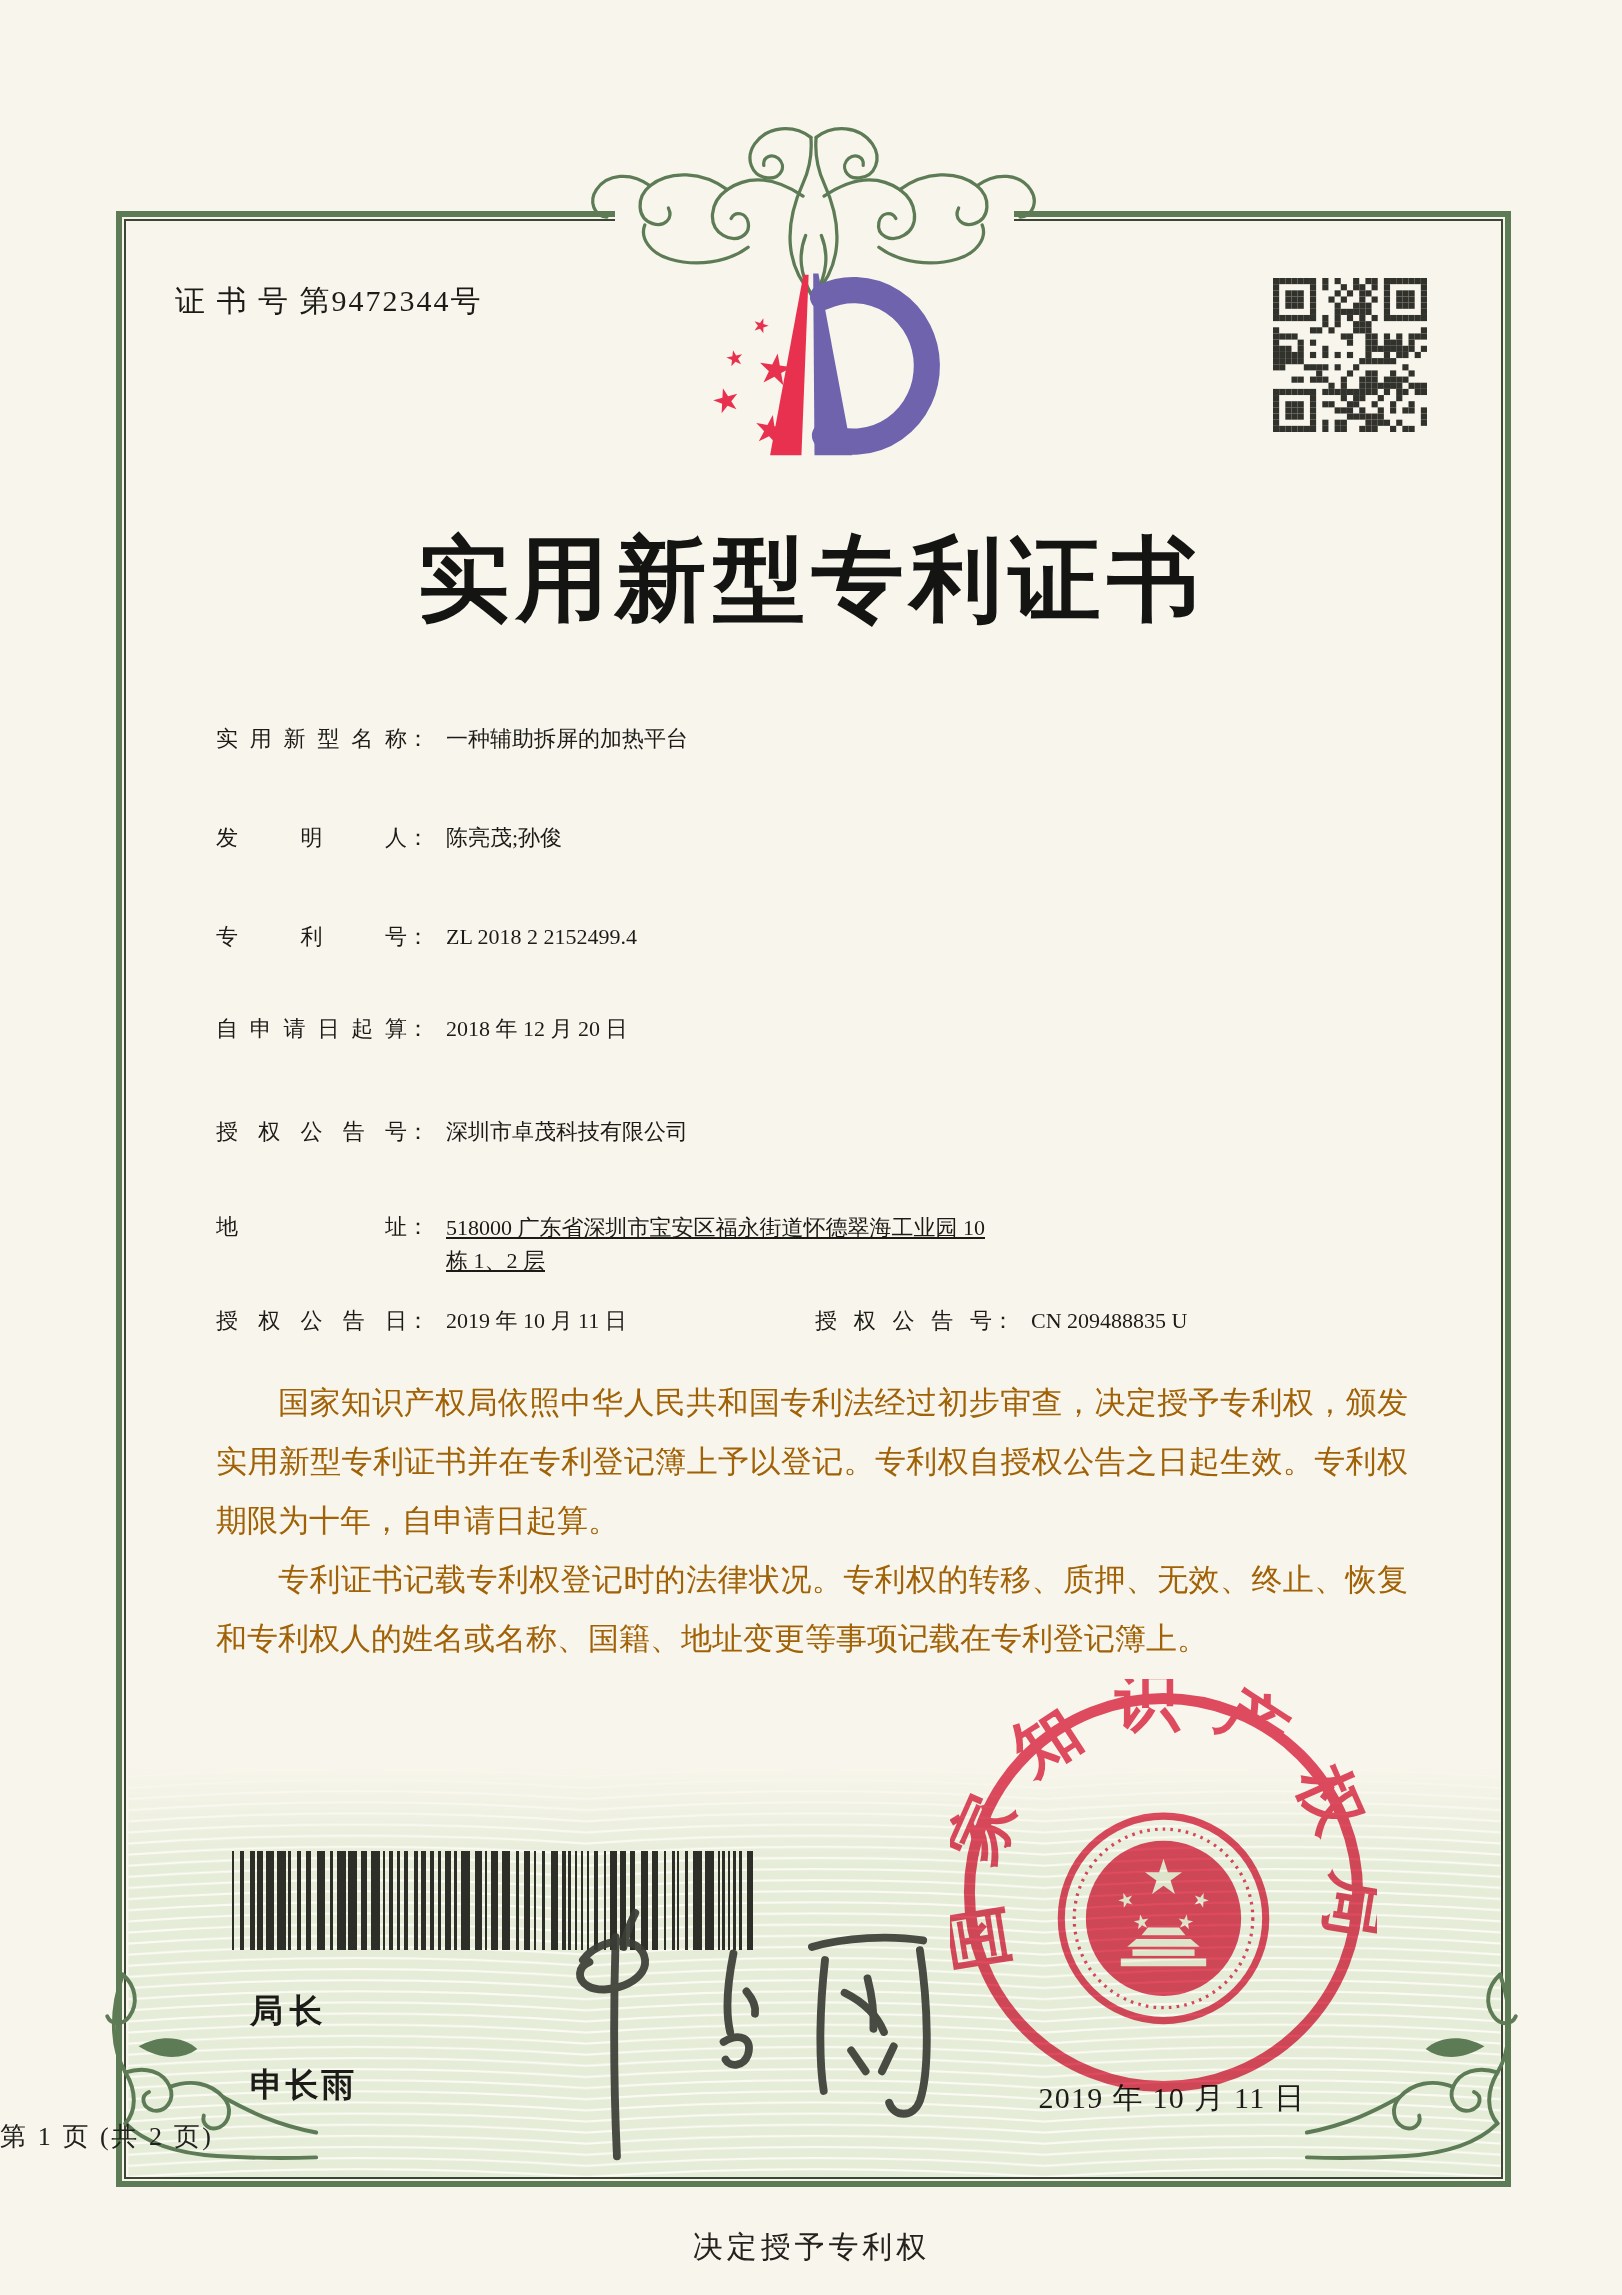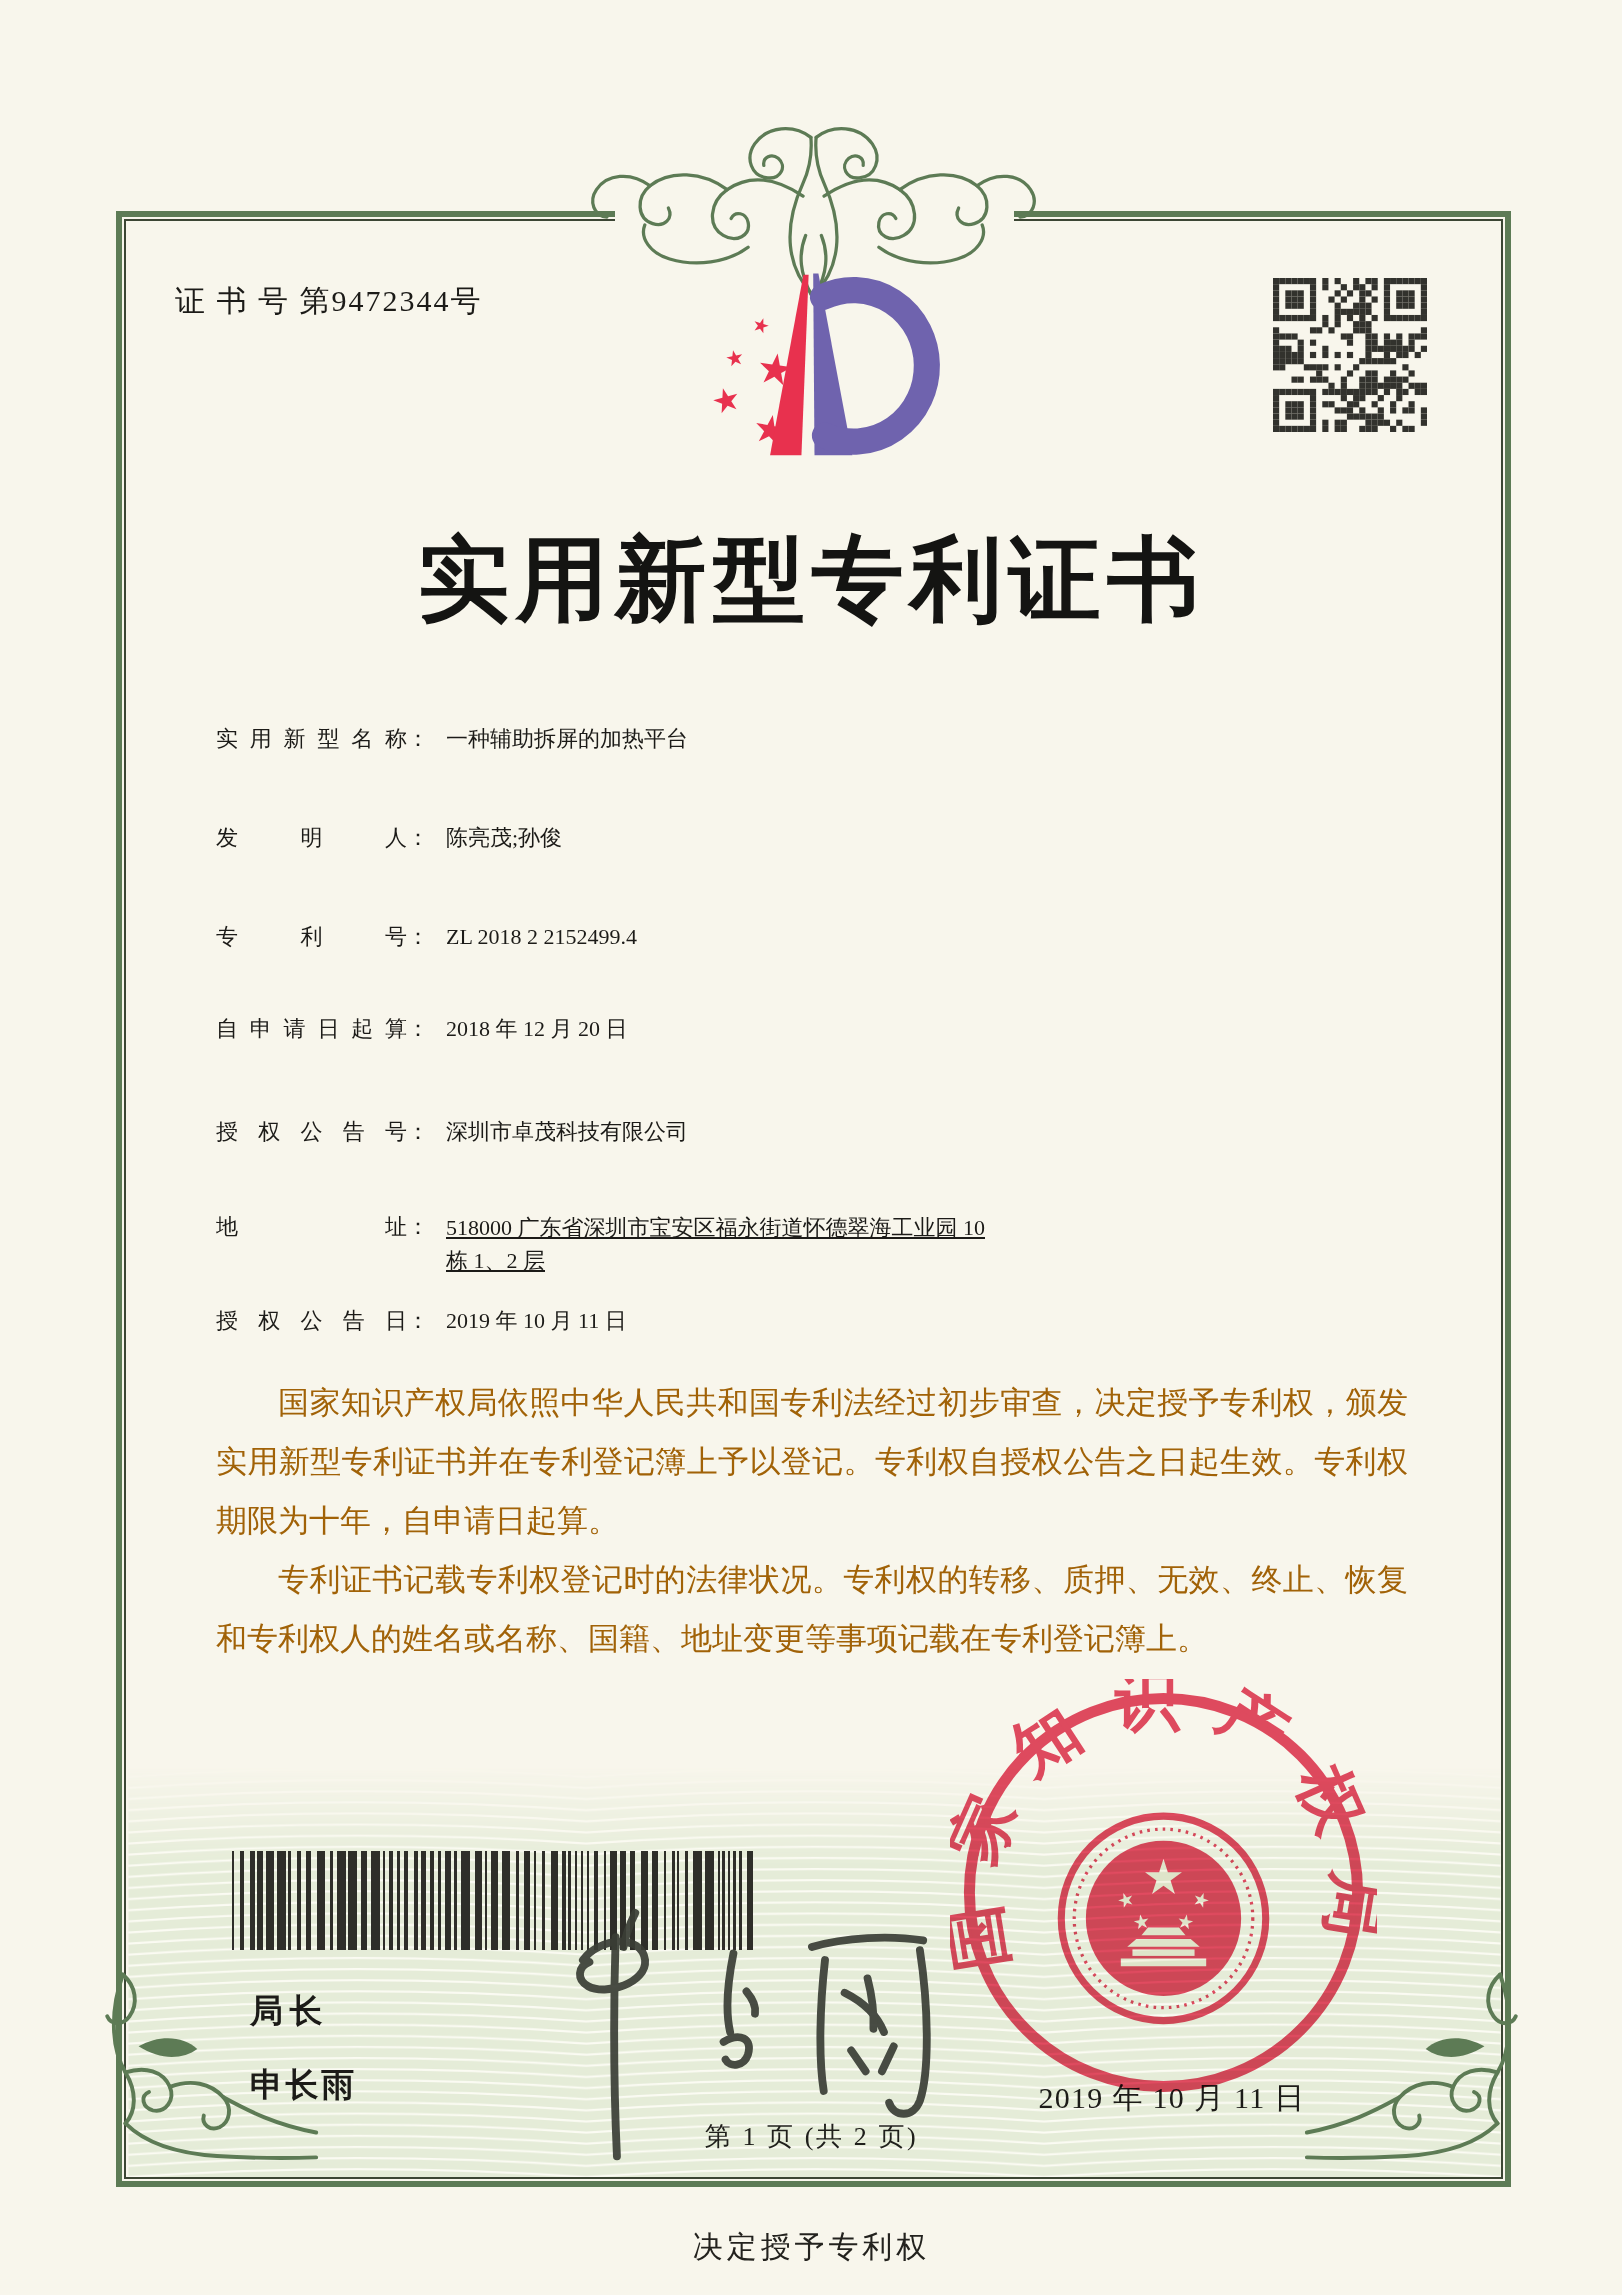--- a/index.html
+++ b/index.html
@@ -67,21 +67,21 @@
   .barcode{
     left:232px;top:1851px;width:530px;height:99px;z-index:6;
     display:flex;align-items:stretch;overflow:hidden;
   }
   .barcode i{display:block;height:100%;background:#2e2e29;flex:none;}
   .director-label{left:250px;top:1989px;font-size:33px;font-weight:700;letter-spacing:6.5px;z-index:6;}
   .director-name{left:250px;top:2063px;font-size:33px;font-weight:700;letter-spacing:2.6px;z-index:6;font-family:Liberation Mono, monospace;}
   .signature{left:537px;top:1875px;width:419px;height:301px;z-index:6;}
   .seal{left:950px;top:1679px;width:427px;height:427px;z-index:7;opacity:.88;mix-blend-mode:multiply;}
   .seal-date{left:982px;top:2078px;width:380px;text-align:center;font-size:30px;letter-spacing:1.3px;z-index:6;}
-  .page-info{left:0;top:2119px;width:1623px;text-align:center;font-size:26px;letter-spacing:2.6px;z-index:6;color:#20201c;}
+  .page-info{left:0;top:2119px;width:1623px;text-align:left;font-size:26px;letter-spacing:2.6px;z-index:6;color:#20201c;}
   .back-note{left:0;top:2227px;width:1623px;text-align:center;font-size:30px;letter-spacing:3.9px;z-index:6;color:#23221e;}
 </style>
 </head>
 <body>
 
 <svg width="0" height="0" style="position:absolute" aria-hidden="true">
   <defs>
     <path id="star5" d="M0,-1L0.2245,-0.309L0.951,-0.309L0.3633,0.1181L0.5878,0.809L0,0.382L-0.5878,0.809L-0.3633,0.1181L-0.951,-0.309L-0.2245,-0.309Z"></path>
     <g id="halfScroll" fill="none" stroke="#5d7b55" stroke-width="5" stroke-linecap="round">
       <path d="M398,300 C360,260 352,200 384,130 C394,108 398,84 396,60"></path>
@@ -476,20 +476,23 @@
 </div>
 <div class="frow" style="top:1116px">
   <span class="flabel">授权公告号</span><span class="fcolon">：</span><span class="fvalue">深圳市卓茂科技有限公司</span>
 </div>
 <div class="frow" style="top:1211px">
   <span class="flabel">地址</span><span class="fcolon">：</span><span class="fvalue pre" style="width:811px">518000 广东省深圳市宝安区福永街道怀德翠海工业园 10
 栋 1、2 层</span>
 </div>
 <div class="frow" style="top:1305px">
   <span class="flabel">授权公告日</span><span class="fcolon">：</span><span class="fvalue">2019 年 10 月 11 日</span>
+  <span class="grant-group2">
+    <span class="flabel">授权公告号</span><span class="fcolon">：</span><span class="fvalue">CN 209488835 U</span>
+  </span>
 </div>
 
 <div class="abs bodytext">
   <p>国家知识产权局依照中华人民共和国专利法经过初步审查，决定授予专利权，颁发实用新型专利证书并在专利登记簿上予以登记。专利权自授权公告之日起生效。专利权期限为十年，自申请日起算。</p>
   <p>专利证书记载专利权登记时的法律状况。专利权的转移、质押、无效、终止、恢复和专利权人的姓名或名称、国籍、地址变更等事项记载在专利登记簿上。</p>
 </div>
 
 <div class="abs barcode">
     <i style="width: 2px; margin-right: 5.9px;"></i>
     <i style="width: 3.9px; margin-right: 5.9px;"></i>

